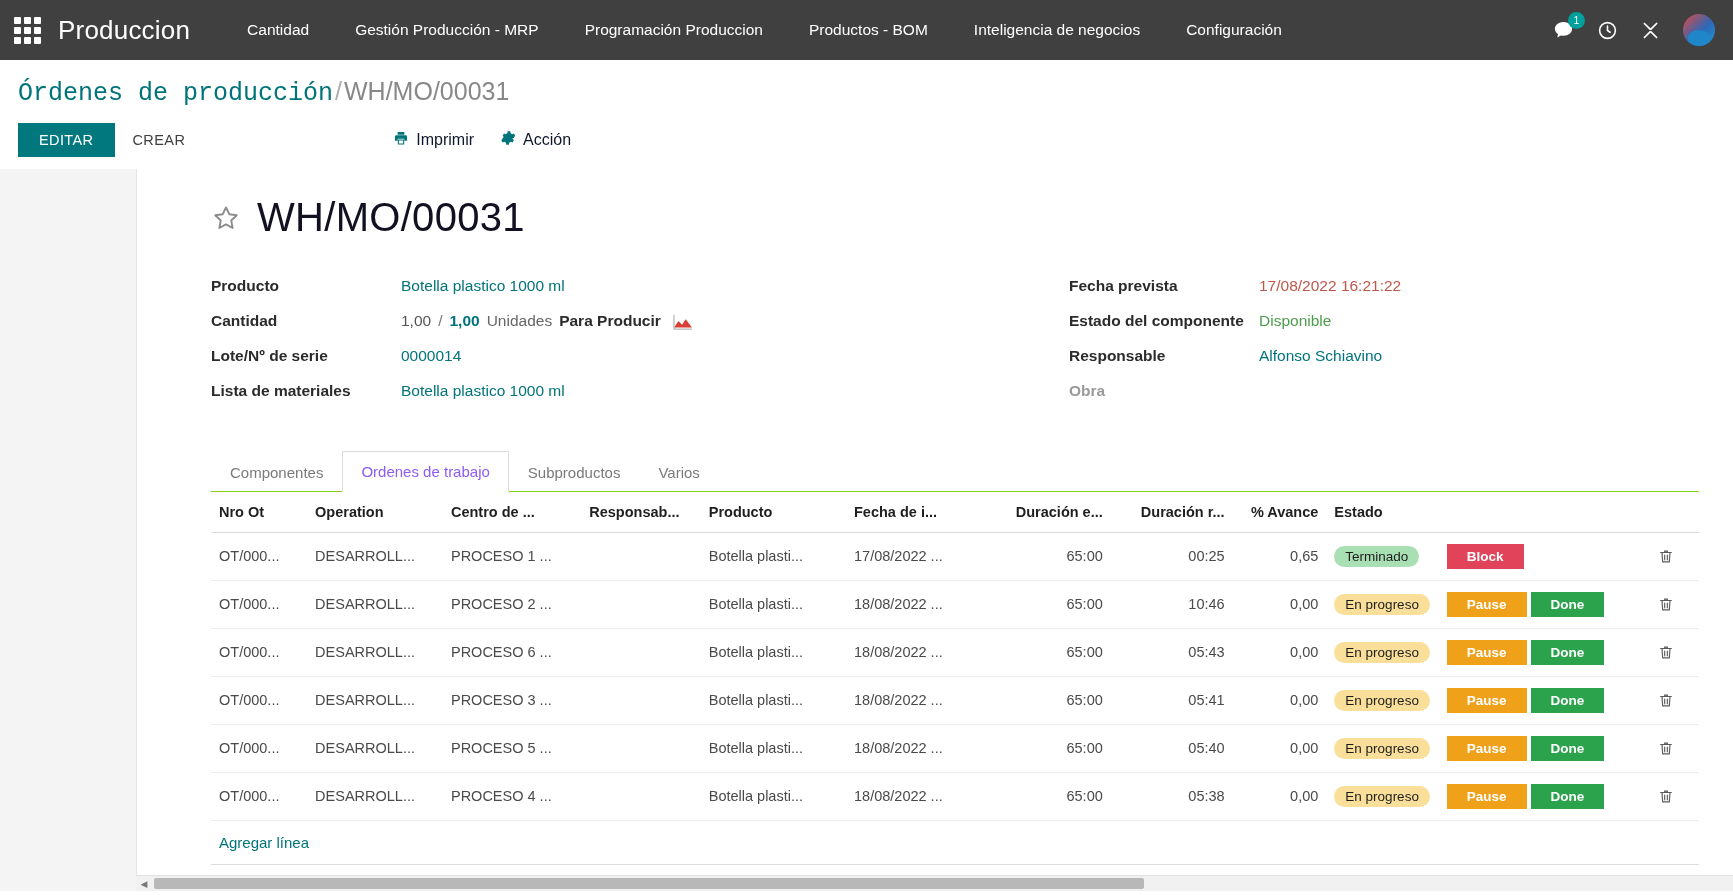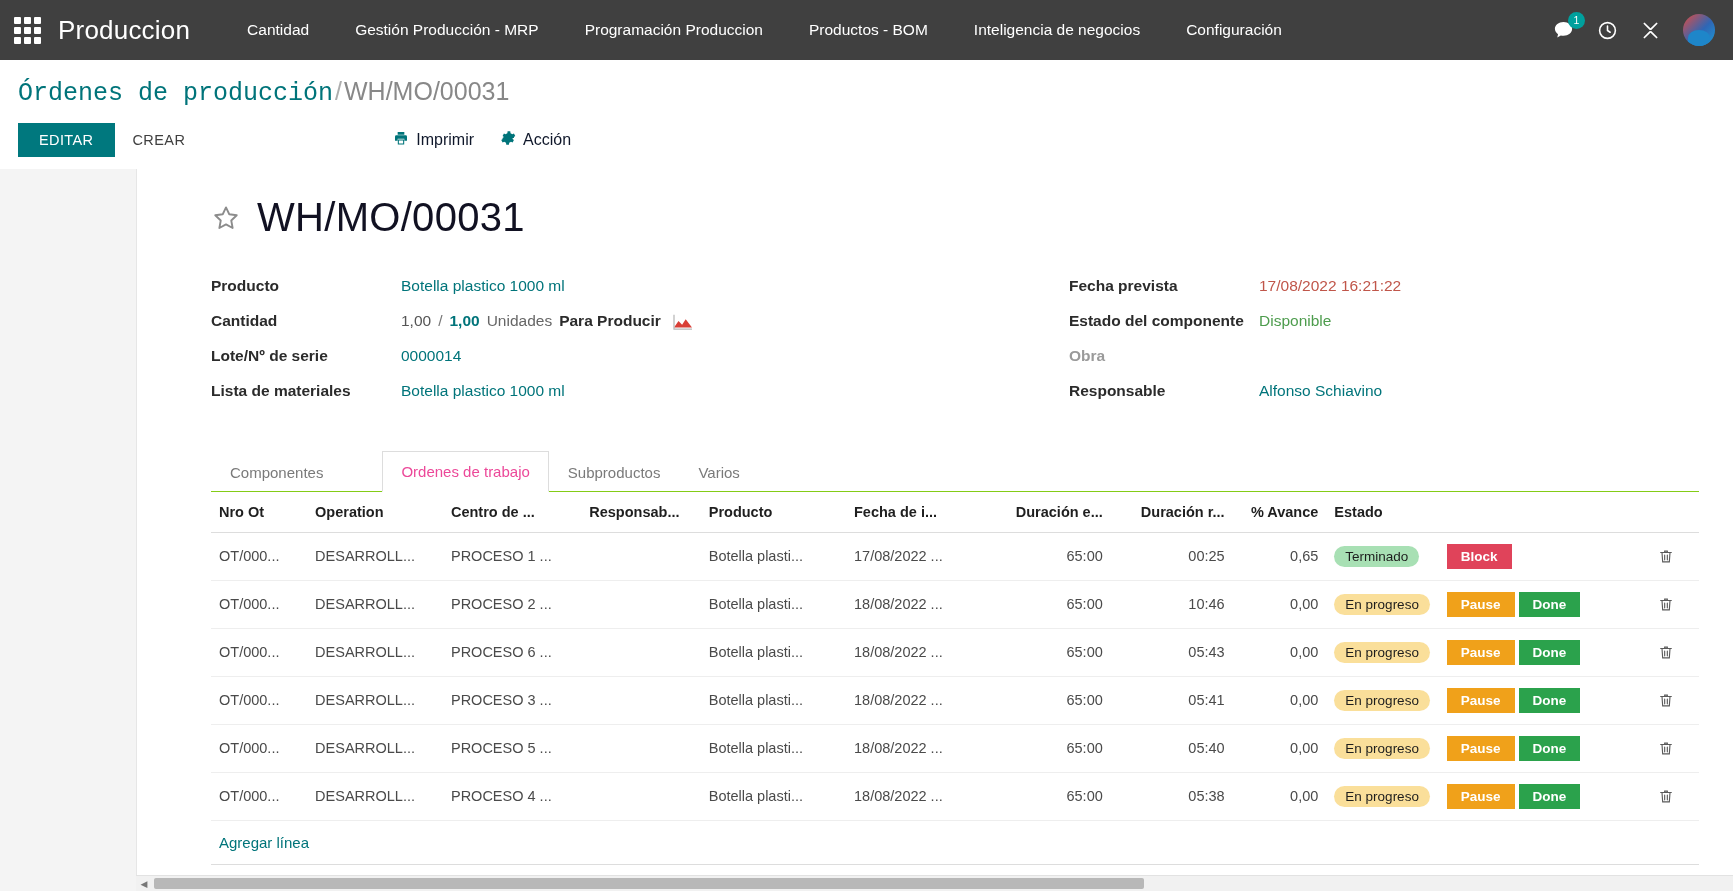--- a/index.html
+++ b/index.html
@@ -199,25 +199,24 @@
     color: #7a7a7a;
     padding: 11px 18px;
     border: 1px solid transparent;
     border-bottom: none;
     cursor: pointer;
     background: transparent;
     position: relative;
     top: 1px;
   }
   .tab.active {
-    color: #ec4899;
+    color: #8b5cf6;
     background: #ffffff;
     border-color: #dddddd;
     border-bottom: 1px solid #ffffff;
-    margin-left: 40px;
   }
 
   
   .table-scroll { overflow: hidden; }
   table.o2m {
     width: 100%;
     border-collapse: collapse;
     table-layout: fixed;
     font-size: 14.5px;
   }
@@ -251,21 +250,21 @@
   }
   .pill-done { background: #a8e0b4; }
   .pill-progress { background: #fadf9a; }
   .btn-cell { white-space: nowrap; }
   .wo-btn {
     border: none;
     font-family: inherit;
     font-size: 13.5px;
     font-weight: bold;
     color: #ffffff;
-    padding: 5px 14px;
+    padding: 5px 20px;
     margin-right: 4px;
     cursor: pointer;
     vertical-align: middle;
   }
   .wo-pause { background: #f0a11a; }
   .wo-done { background: #2ba24c; }
   .wo-block { background: #e0435a; }
   .tablet-icon { display: inline-flex; vertical-align: middle; cursor: pointer; margin-right: 12px; }
   .trash-icon { display: inline-flex; vertical-align: middle; cursor: pointer; }
   .add-line {
@@ -437,28 +436,28 @@
       <div class="form-col right">
         <div class="frow">
           <div class="flabel">Fecha prevista</div>
           <div class="fval val-red">17/08/2022 16:21:22</div>
         </div>
         <div class="frow">
           <div class="flabel">Estado del componente</div>
           <div class="fval val-green">Disponible</div>
         </div>
         <div class="frow">
-          <div class="flabel muted">Obra</div>
-          <div class="fval val-gray"></div>
-        </div>
-        <div class="frow">
           <div class="flabel">Responsable</div>
           <div class="fval">
             <span class="link">Alfonso Schiavino</span>
           </div>
+        </div>
+        <div class="frow">
+          <div class="flabel muted">Obra</div>
+          <div class="fval val-gray"></div>
         </div>
       </div>
 
     </div>
 
     <div class="notebook">
       <div class="tabs">
         <div class="tab">Componentes</div>
         <div class="tab active">Ordenes de trabajo</div>
         <div class="tab">Subproductos</div>

